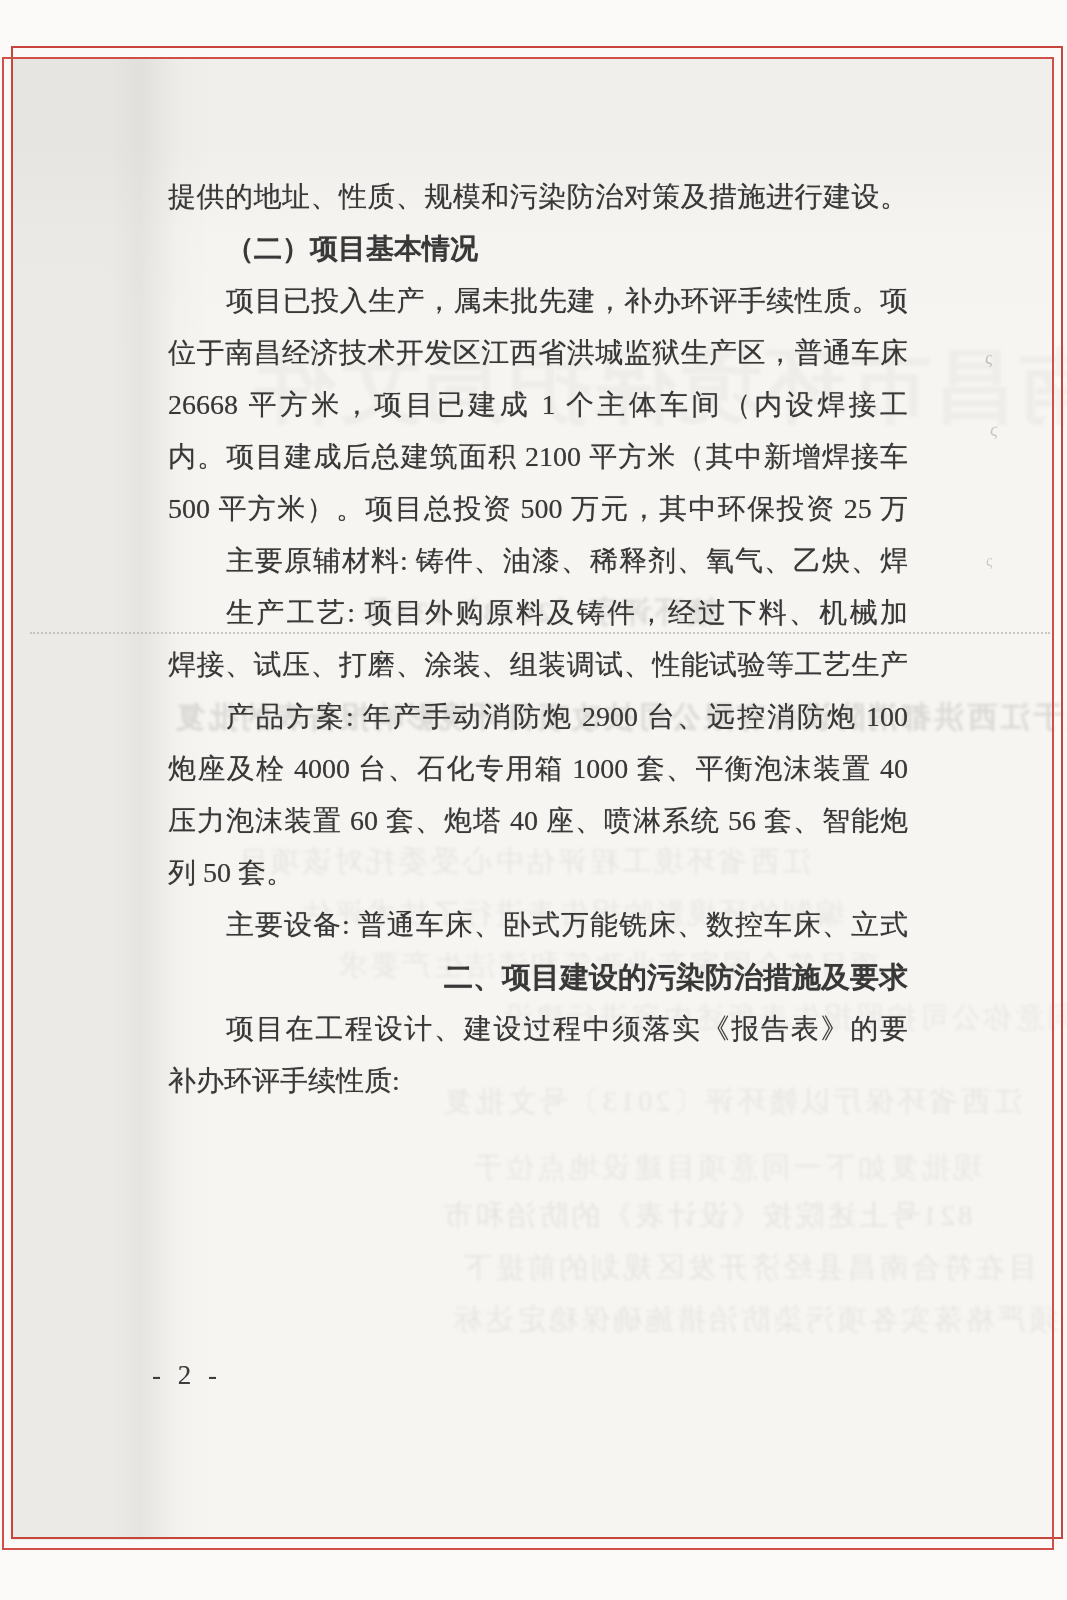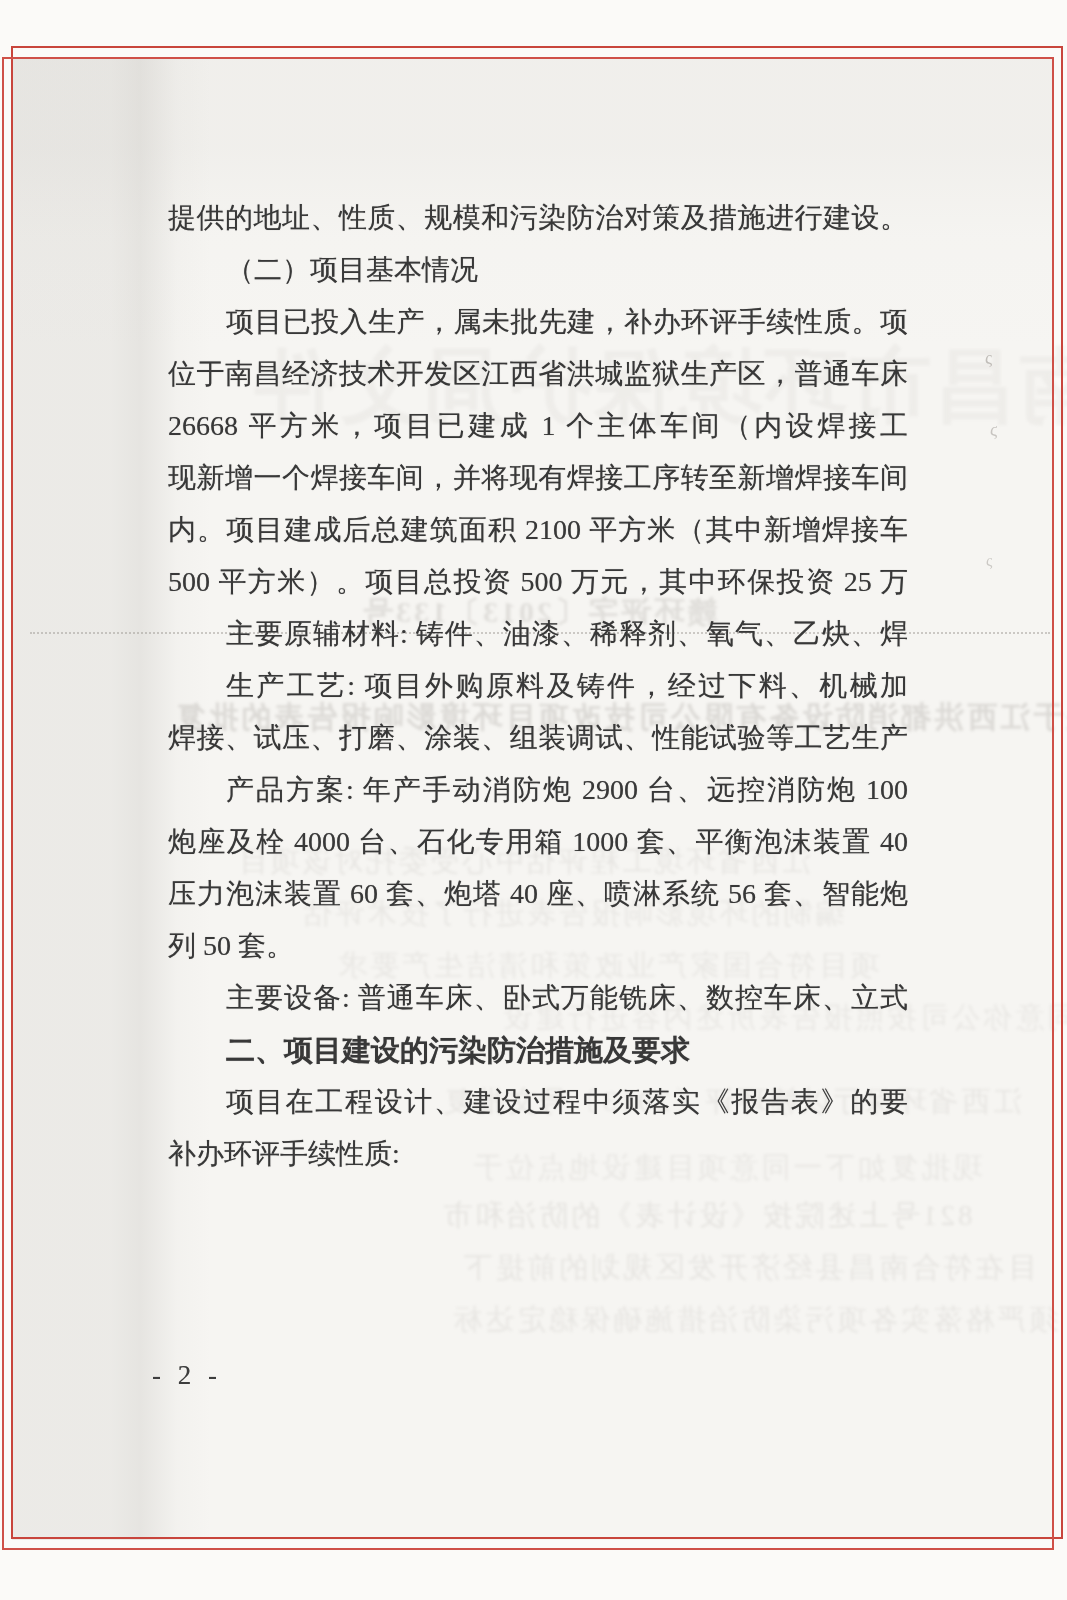--- a/index.html
+++ b/index.html
@@ -43,32 +43,32 @@
   .ghost{
     position:absolute;color:#8f8a84;white-space:nowrap;
     transform:scaleX(-1);filter:blur(1.4px);letter-spacing:3px;
     font-family:"Liberation Serif","DejaVu Serif",serif;
   }
   .ghost.gb{font-weight:700;}
   .ghost.nomirror{transform:none;filter:blur(0.6px);}
 
   
   .doc{
-    position:absolute;left:168px;top:192px;width:740px;
+    position:absolute;left:168px;top:171px;width:740px;
     font-size:28px;color:var(--ink);
     text-shadow:0 0 0.7px rgba(56,56,56,0.55);
   }
   .ln{
     height:52px;line-height:52px;overflow:hidden;
     text-align:left;
   }
   .ln.j{text-align:justify;text-align-last:justify;text-justify:inter-character;}
   .ln.ind{text-indent:58px;}
-  .ln.b{font-weight:400;}
-  .ln.hei{font-family:"Liberation Sans","DejaVu Sans",sans-serif;font-weight:700;font-size:29px;}
+  .ln.b{font-weight:700;}
+  .ln.hei{font-family:"Liberation Sans","DejaVu Sans",sans-serif;font-weight:700;font-size:29px;text-align:right;}
 
   .pagenum{
     position:absolute;left:152px;top:1360px;
     font-size:27px;letter-spacing:5px;color:#3d3d3d;
     text-shadow:0 0 0.6px rgba(56,56,56,0.5);
   }
 </style>
 </head>
 <body>
 
@@ -98,21 +98,20 @@
 
   <div class="frame f1"></div>
   <div class="frame f2"></div>
 
   <div class="doc">
     <div class="ln j">提供的地址、性质、规模和污染防治对策及措施进行建设。</div>
     <div class="ln ind b">（二）项目基本情况</div>
     <div class="ln ind j">项目已投入生产，属未批先建，补办环评手续性质。项目</div>
     <div class="ln j">位于南昌经济技术开发区江西省洪城监狱生产区，普通车床</div>
     <div class="ln j">26668 平方米，项目已建成 1 个主体车间（内设焊接工序），</div>
-    <div class="ln j">现新增一个焊接车间，并将现有焊接工序转至新增焊接车间</div>
     <div class="ln j">内。项目建成后总建筑面积 2100 平方米（其中新增焊接车间</div>
     <div class="ln j">500 平方米）。项目总投资 500 万元，其中环保投资 25 万元，</div>
     <div class="ln ind j">主要原辅材料: 铸件、油漆、稀释剂、氧气、乙炔、焊条、</div>
     <div class="ln ind j">生产工艺: 项目外购原料及铸件，经过下料、机械加工、</div>
     <div class="ln j">焊接、试压、打磨、涂装、组装调试、性能试验等工艺生产机</div>
     <div class="ln ind j">产品方案: 年产手动消防炮 2900 台、远控消防炮 100 套、</div>
     <div class="ln j">炮座及栓 4000 台、石化专用箱 1000 套、平衡泡沫装置 40 套、</div>
     <div class="ln j">压力泡沫装置 60 套、炮塔 40 座、喷淋系统 56 套、智能炮系</div>
     <div class="ln">列 50 套。</div>
     <div class="ln ind j">主要设备: 普通车床、卧式万能铣床、数控车床、立式钻</div>

